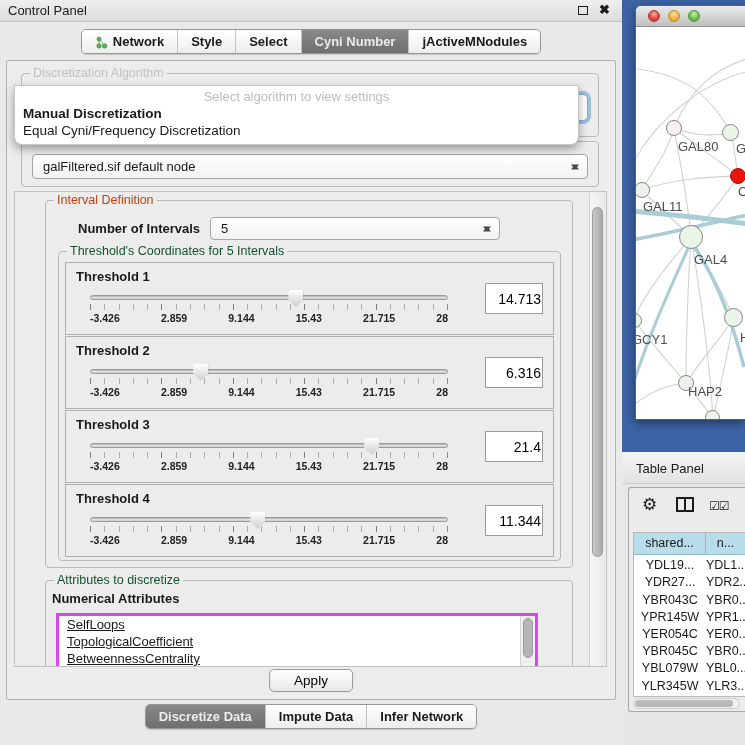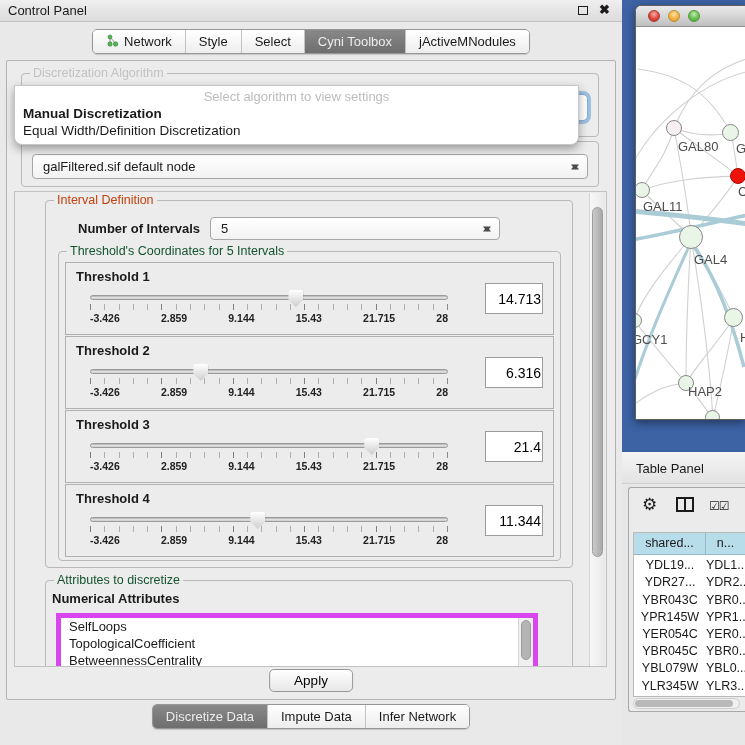--- a/index.html
+++ b/index.html
@@ -9,21 +9,21 @@
   
   .control-panel { position:absolute; left:0; top:0; width:622px; height:745px; background:#e9e9e9; }
   .cp-titlebar { position:absolute; top:0; left:0; width:100%; height:22px;
                  background:linear-gradient(#efefef,#dcdcdc); border-bottom:1px solid #c2c2c2; }
   .cp-title { position:absolute; left:8px; top:3px; font-size:13px; }
   .float-icon { position:absolute; right:34px; top:6px; width:10px; height:9px; border:1.6px solid #1c1c1c; }
   .close-icon { position:absolute; right:12px; top:2px; font-size:13px; font-weight:bold; cursor:default; }
 
   .seg-tabs { display:flex; border:1px solid #969696; border-radius:5px; overflow:hidden;
               box-shadow:0 1px 1px rgba(0,0,0,.15); }
-  .seg-tab { display:flex; align-items:flex-start; gap:5px; padding:4px 13px; font-size:13px; font-weight:normal;
+  .seg-tab { display:flex; align-items:flex-end; gap:5px; padding:4px 13px; font-size:13px; font-weight:bold;
              background:linear-gradient(#ffffff,#ededed); border-left:1px solid #c3c3c3; cursor:default; }
   .seg-tab:first-child { border-left:none; }
   .seg-tab.selected { background:linear-gradient(#898989,#6e6e6e); color:#ececec; }
   .cp-tabs { position:absolute; top:29px; left:0; width:100%; display:flex; justify-content:center; }
   .cp-bottom-tabs { position:absolute; top:704px; left:0; width:622px; display:flex; justify-content:center; }
 
   .cp-content { position:absolute; top:60px; left:6px; width:610px; height:640px;
                 background:#ececec; border:1px solid #b3b3b3; border-radius:2px; }
 
   .titled-group { position:absolute; border:1px solid #b9b9b9; border-radius:4px; }
@@ -84,21 +84,21 @@
              repeating-linear-gradient(to right,#adadad 0 1px,transparent 1px 4%); }
   .ticklabels { display:flex; justify-content:space-between; margin-top:2px;
                 font-size:10.5px; font-weight:bold; color:#222; }
   .th-value { position:absolute; right:10px; top:20px; width:58px; height:31px; background:#fff;
               border:1px solid #9c9c9c; font-size:14px; text-align:right; padding-right:1px;
               font-family:"Liberation Sans",sans-serif; }
 
   .grp-attrs { left:30px; top:388px; width:528px; height:150px; }
   .attr-head { position:absolute; left:6px; top:10px; font-size:13px; font-weight:bold; }
   .attr-list { position:absolute; left:10px; top:32px; width:482px; height:88px; background:#fff;
-               border:5px solid #d946ef; overflow:hidden; }
+               border:3px solid #d946ef; overflow:hidden;text-decoration:underline; }
   .attr-item { font-size:13px; line-height:17px; padding-left:8px; cursor:default; }
   .list-scroll { position:absolute; right:0; top:0; width:15px; height:100%;
                  background:#f0f0f0; border-left:1px solid #d5d5d5; }
   .list-thumb { position:absolute; left:2px; top:2px; width:10px; height:40px;
                 background:#b5b5b5; border:1px solid #9c9c9c; border-radius:5px; }
 
   .apply-btn { position:absolute; left:50%; top:608px; transform:translateX(-50%);
                padding:3px 24px; font-size:13.5px; background:linear-gradient(#ffffff,#e7e7e7);
                border:1px solid #979797; border-radius:5px; cursor:default; }
 
@@ -166,39 +166,39 @@
         </svg>
         <span>Network</span>
       </div>
       <div class="seg-tab">
         <span>Style</span>
       </div>
       <div class="seg-tab">
         <span>Select</span>
       </div>
       <div class="seg-tab selected">
-        <span>Cyni Toolbox</span>
+        <span>Cyni Number</span>
       </div>
       <div class="seg-tab">
         <span>jActiveMNodules</span>
       </div>
     </div>
   </div>
 
   <div class="cp-content">
 
     <div class="titled-group grp-algo">
       <span class="group-label">Discretization Algorithm</span>
       <div class="ghost-combo"></div>
     </div>
 
     <div class="algo-popup">
       <div class="popup-hint">Select algorithm to view settings</div>
       <div class="popup-opt bold">Manual Discretization</div>
-      <div class="popup-opt">Equal Width/Definition Discretization</div>
+      <div class="popup-opt">Equal Cyni/Frequency Discretization</div>
     </div>
 
     <div class="titled-group grp-table">
       <span class="group-label" style="color:#1a1a1a;">Table Data</span>
       <div class="combo" style="left:10px; right:10px; top:12px; height:25px;">
         <span class="val">galFiltered.sif default node</span>
         <span class="stepper"></span>
       </div>
     </div>
 

